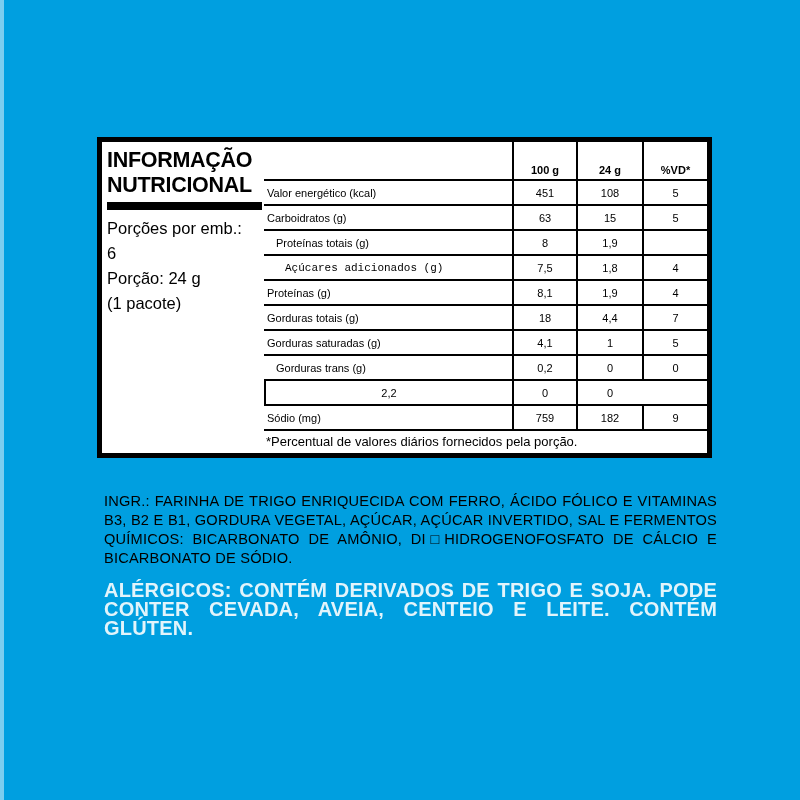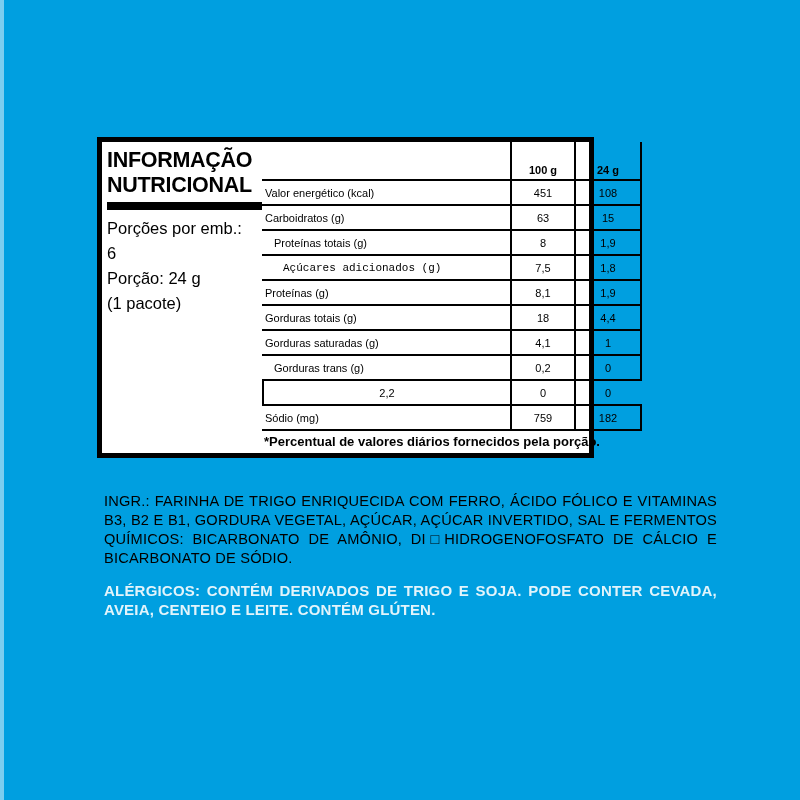--- a/index.html
+++ b/index.html
@@ -7,46 +7,46 @@
   .stage {
     position:relative; width:800px; height:800px;
     background:#009fe0; overflow:hidden;
   }
   .edge-strip {
     position:absolute; left:0; top:0; width:4px; height:800px;
     background:#7ccdef;
   }
   
   .nutrition-box {
-    position:absolute; left:97px; top:137px; width:497px; height:321px;
+    position:absolute; left:97px; top:137px; width:615px; height:321px;
     background:#ffffff; border:5px solid #000; display:flex; color:#000;
   }
   .left-panel { width:162px; padding:6px 0 0 5px; }
   .panel-title { font-size:21.5px; font-weight:bold; line-height:25px; letter-spacing:-0.3px; }
   .title-bar { width:155px; height:8px; background:#000; margin:4px 0 6px 0; }
   .servings { font-size:16.5px; line-height:25px; }
   .table-area { flex:1; display:flex; flex-direction:column; }
   .row { display:grid; grid-template-columns:248px 64px 66px 1fr; border-bottom:2px solid #000; height:25px; }
   .t-header { height:39px; border-bottom:2px solid #000; }
   .c { font-size:11px; overflow:hidden; white-space:nowrap; display:flex; align-items:center; }
   .c.label { justify-content:flex-start; }
   .c.num { border-left:2px solid #000; justify-content:center; text-align:center; }
   .t-header .c { font-weight:bold; align-items:flex-end; padding-bottom:3px; }
   .footnote {
-    font-size:13px; font-weight:bold; padding:3px 0 0 2px; line-height:15px;
+    font-size:13px; font-weight:normal; padding:3px 0 0 2px; line-height:15px;
   }
   
   .ingredients {
     position:absolute; left:104px; top:492px; width:613px;
     color:#000000; font-size:14.6px; line-height:19px; letter-spacing:0.2px;
     text-align:justify; text-transform:uppercase;
   }
   .allergens {
     position:absolute; left:104px; top:581px; width:613px;
-    color:#e2f4fb; font-size:15px; line-height:19px; letter-spacing:0.2px;
+    color:#e2f4fb; font-size:20px; line-height:19px; letter-spacing:0.2px;
     font-weight:bold; text-align:justify; text-transform:uppercase;
   }
 </style>
 </head>
 <body>
 
 <div class="stage">
   <div class="edge-strip"></div>
 
   <div class="nutrition-box">

